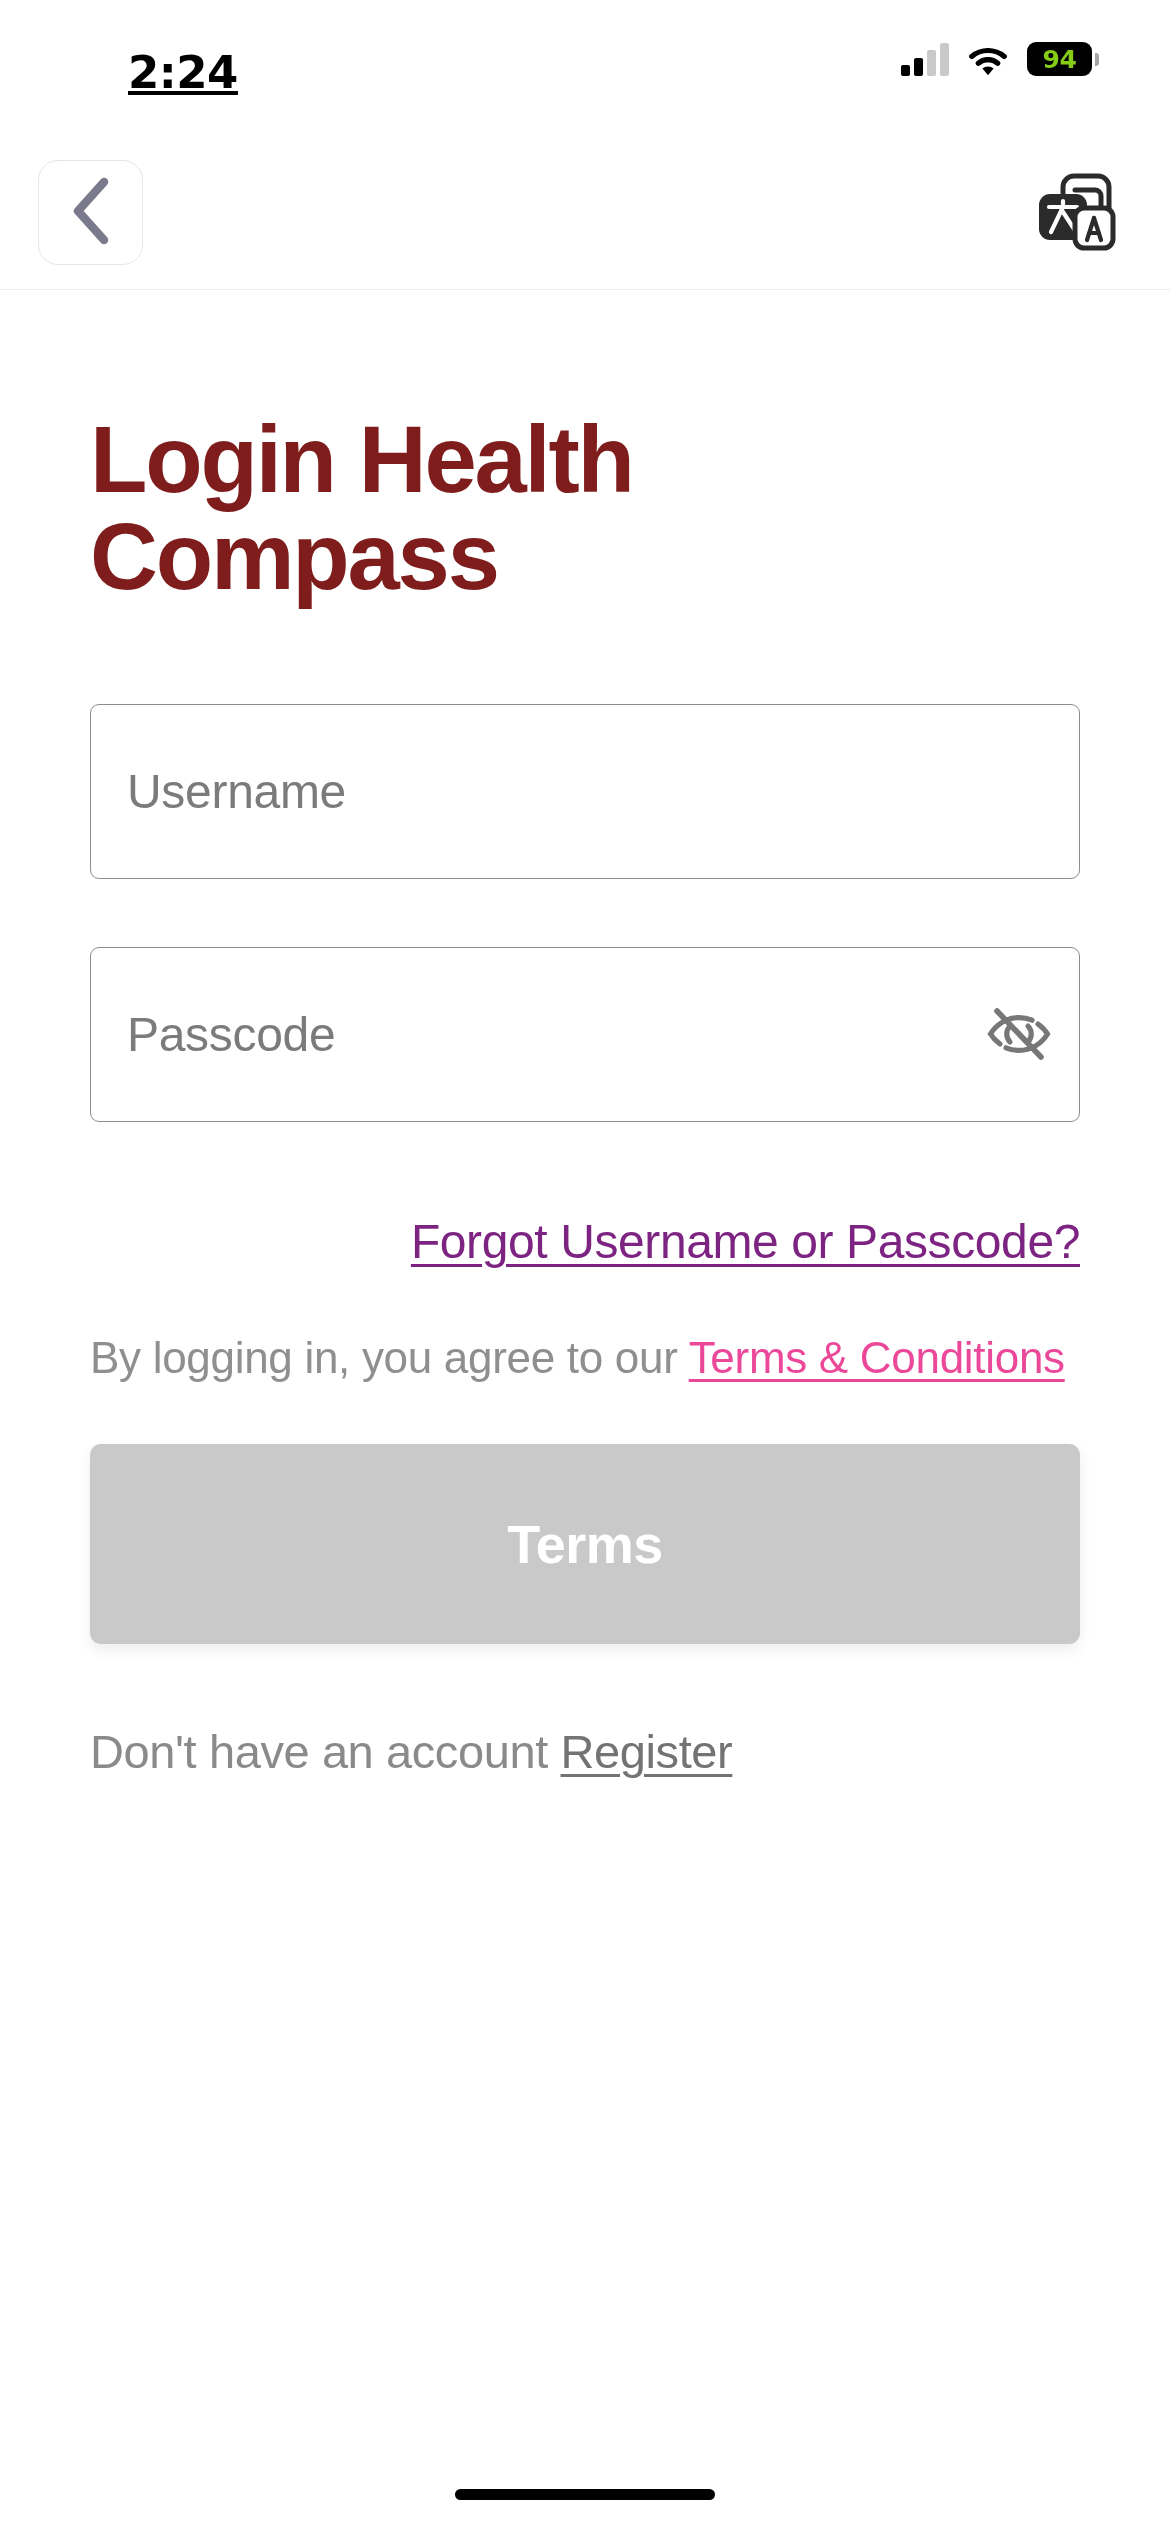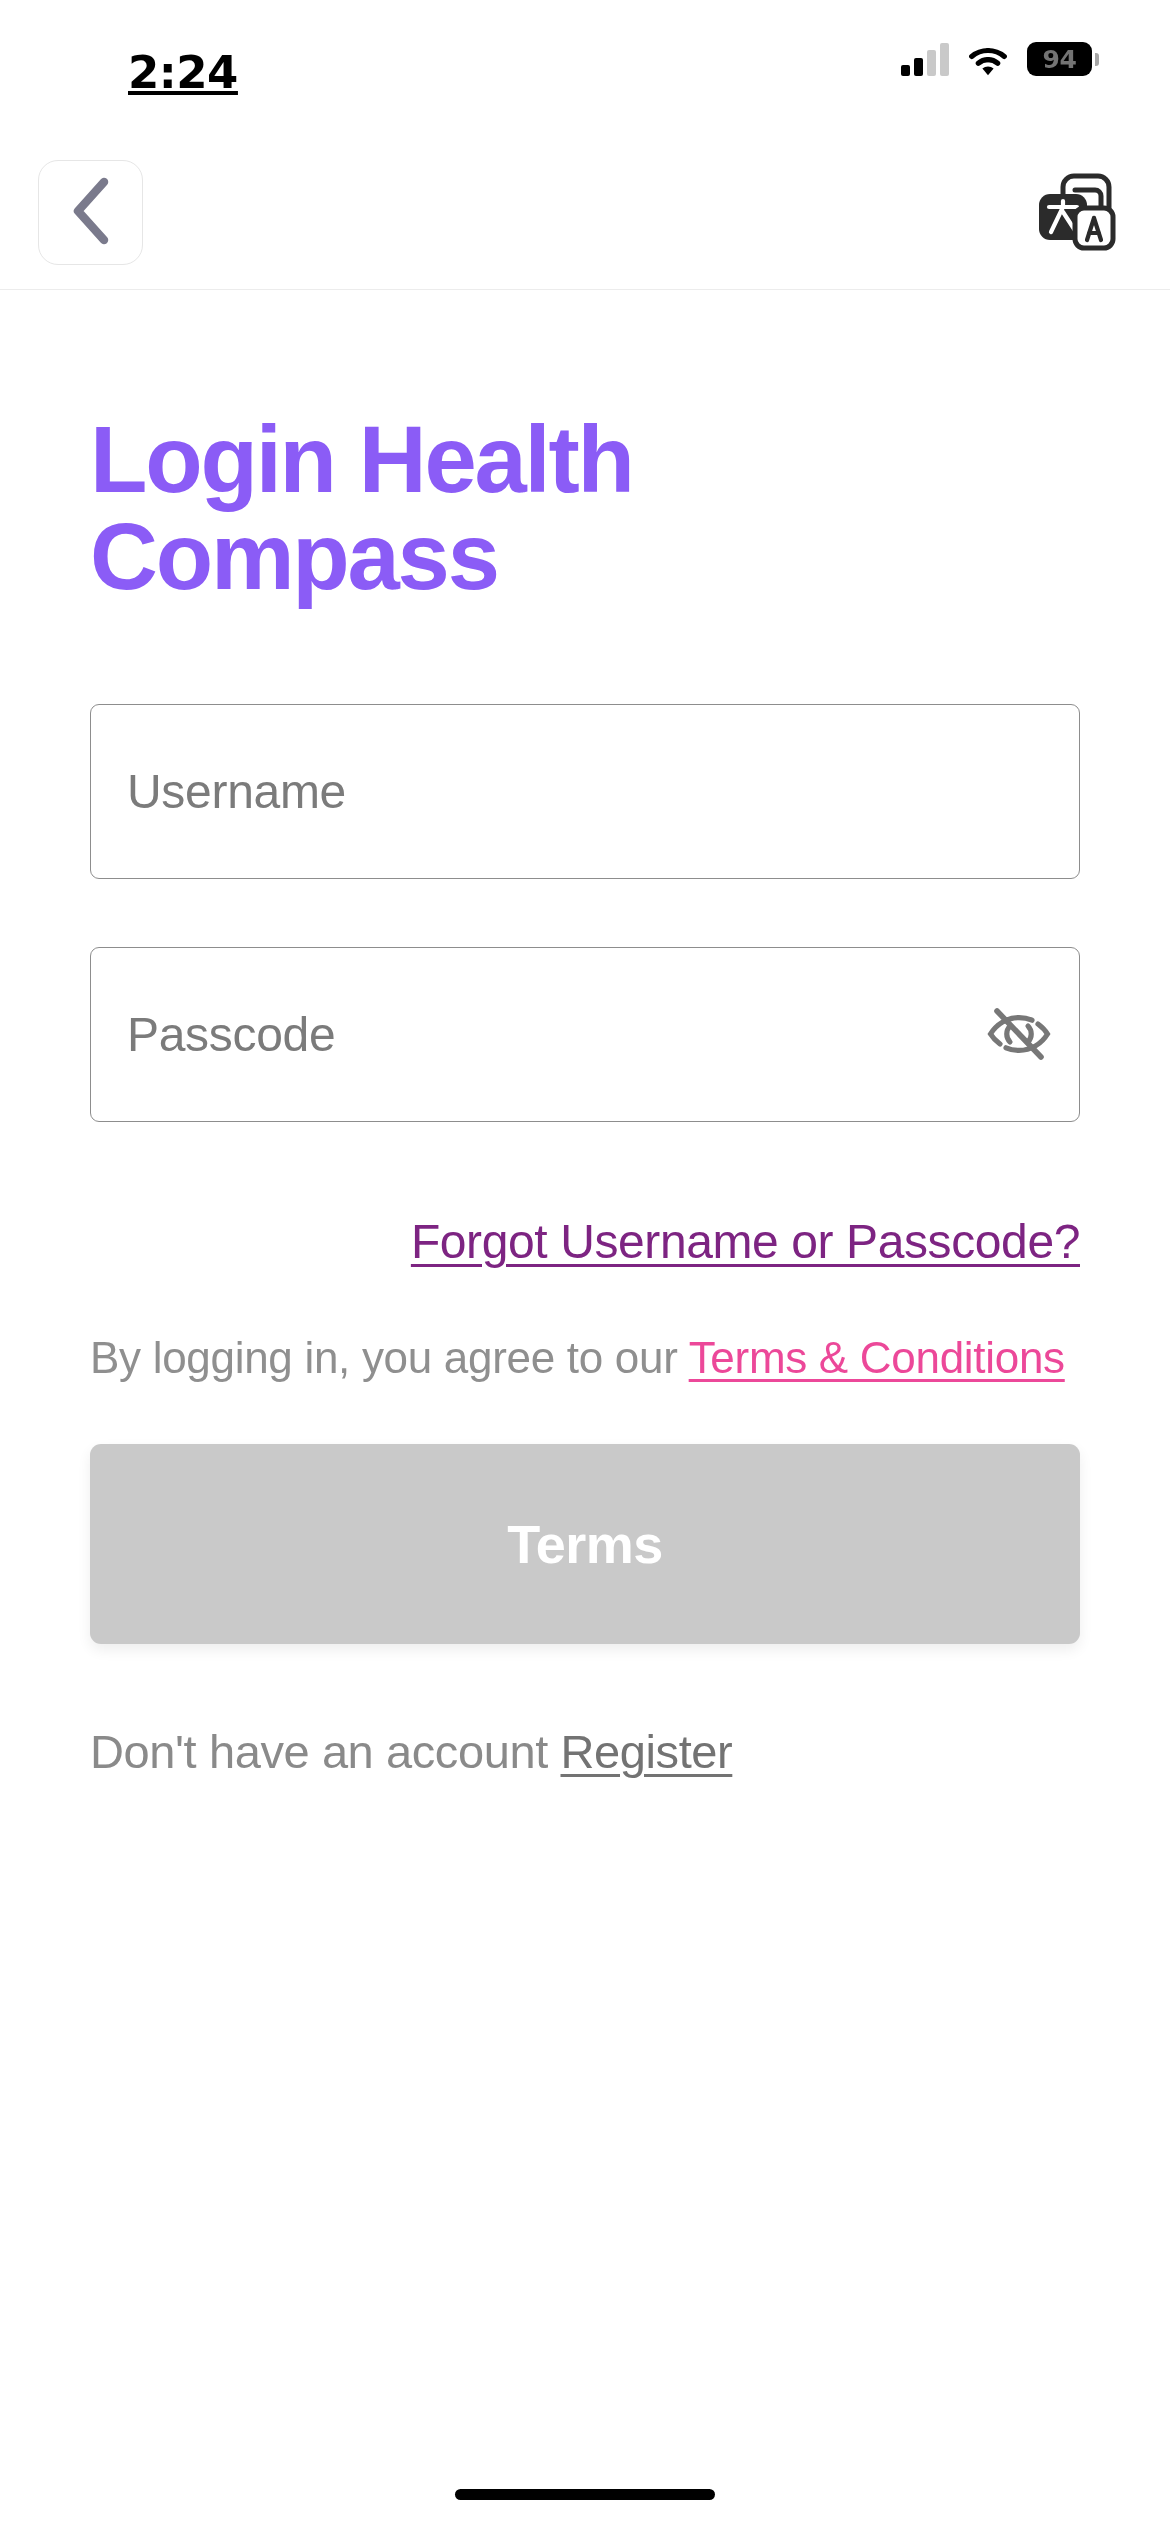--- a/index.html
+++ b/index.html
@@ -46,21 +46,21 @@
   .wifi { position:relative; width:44px; height:34px; }
 
   .battery {
     position:relative;
     width:65px; height:34px;
     background:#000;
     border-radius:9px;
     display:flex; align-items:center; justify-content:center;
   }
   .battery .pct {
-    color:#737373; font-size:25px; font-weight:700;
+    color:#84cc16; font-size:25px; font-weight:700;
     font-family:"DejaVu Sans", sans-serif;
     letter-spacing:-0.5px; line-height:1;
   }
   .battery:after {
     content:""; position:absolute; right:-7px; top:11px;
     width:4px; height:13px; border-radius:0 3px 3px 0;
     background:rgba(0,0,0,0.35);
   }
 
   
@@ -90,21 +90,21 @@
   
   .main { position:absolute; top:290px; left:0; width:1170px; }
 
   .page-title {
     margin:122px 0 0 0;
     padding:0 90px 0 90px;
     font-size:94px;
     font-weight:700;
     line-height:1.03;
     letter-spacing:-2.2px;
-    color:#8b5cf6;
+    color:#7f1d1d;
     font-family:"Liberation Sans", sans-serif;
     max-width:780px;
   }
 
   .field {
     position:relative;
     margin:0 90px;
     height:175px;
     border:1.5px solid #8d8d8d;
     border-radius:9px;

